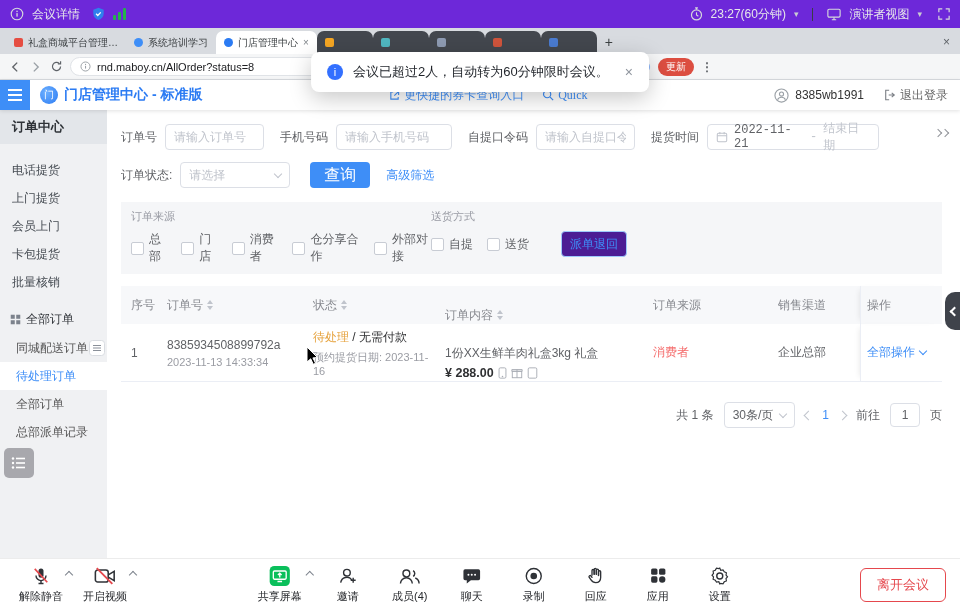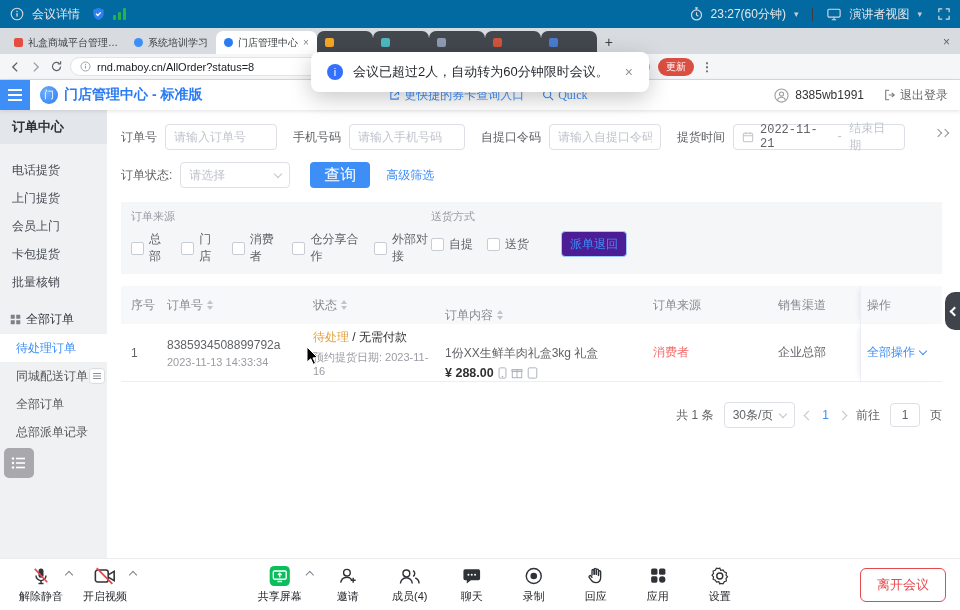--- a/index.html
+++ b/index.html
@@ -1,21 +1,21 @@
 <!DOCTYPE html>
 <html><head>
 <meta charset="utf-8">
 <style>
   * { box-sizing: border-box; margin: 0; padding: 0; }
   html,body { width:960px; height:610px; }
   body { font-family: "Liberation Sans", sans-serif; }
   .screen { position:relative; width:960px; height:610px; background:#fff; overflow:hidden; }
 
   
-  .topbar { position:absolute; top:0; left:0; right:0; height:28px; background:#0369a1;
+  .topbar { position:absolute; top:0; left:0; right:0; height:28px; background:#6d28d9;
     display:flex; align-items:center; justify-content:space-between; padding:0 10px;
     color:#e6e7ea; font-size:12px; z-index:80; }
   .grp { display:flex; align-items:center; gap:8px; }
   .tb-sep { width:1px; height:13px; background:#3a3d45; margin:0 6px; }
   .glyph-caret { font-size:9px; color:#c9ccd2; }
 
   
   .tabstrip { position:absolute; top:28px; left:0; right:0; height:26px; background:#d8dbe0;
     display:flex; align-items:flex-end; padding-left:6px; }
   .tab { height:23px; display:flex; align-items:center; gap:5px; padding:0 8px; font-size:10px;
@@ -71,21 +71,21 @@
   .sb-sub { padding-left:16px; color:#555; }
   .sb-sub.active { background:#fff; color:#3e8ef7; }
   .row-handle { position:absolute; right:2px; top:6px; display:flex; }
 
   .main { flex:1; position:relative; padding:14px 18px 0 14px; background:#fff; overflow:hidden; }
 
   .filters-row { display:flex; align-items:center; font-size:12px; color:#606266; }
   .f-label { margin-right:8px; white-space:nowrap; }
   .gap16 { margin-left:16px; }
   .f-input { height:26px; border:1px solid #dcdfe6; border-radius:4px; padding:0 8px; font-size:12px;
-    color:#606266; width:112px; background:#fff; outline:none; }
+    color:#606266; width:99px; background:#fff; outline:none; }
   .f-input::placeholder { color:#c0c4cc; }
   .daterange { height:26px; border:1px solid #dcdfe6; border-radius:4px; display:flex; align-items:center;
     gap:6px; padding:0 8px; width:172px; font-size:12px;font-family:Liberation Mono, monospace; }
   .dr-start { color:#606266; }
   .dr-sep, .dr-end { color:#c0c4cc; }
   .collapse-filters { position:absolute; right:12px; top:20px; display:flex; gap:1px; }
   .chev-r { width:6px; height:6px; border-right:1.5px solid #909399; border-top:1.5px solid #909399; transform:rotate(45deg); }
 
   .row2 { margin-top:12px; }
   .select { height:26px; border:1px solid #dcdfe6; border-radius:4px; display:flex; align-items:center;
@@ -367,30 +367,30 @@
           <span style="display:flex;">
             <svg width="11" height="11" viewBox="0 0 12 12">
                 <rect x="0.8" y="0.8" width="4.4" height="4.4" fill="#7c828c"></rect>
                 <rect x="6.8" y="0.8" width="4.4" height="4.4" fill="#7c828c"></rect>
                 <rect x="0.8" y="6.8" width="4.4" height="4.4" fill="#7c828c"></rect>
                 <rect x="6.8" y="6.8" width="4.4" height="4.4" fill="#7c828c"></rect>
               </svg>
           </span>
           <span>全部订单</span>
         </div>
-        <div class="sb-item sb-sub active">待处理订单</div>
         <div class="sb-item sb-sub">
           <span>同城配送订单</span>
           <span class="row-handle">
             <svg width="16" height="16" viewBox="0 0 16 16">
                 <rect x="0.5" y="0.5" width="15" height="15" rx="3" fill="#fff" stroke="#d9dce1"></rect>
                 <path d="M4 5.5h8M4 8h8M4 10.5h8" stroke="#8a9099" stroke-width="1.2"></path>
               </svg>
           </span>
         </div>
+        <div class="sb-item sb-sub active">待处理订单</div>
         <div class="sb-item sb-sub">全部订单</div>
         <div class="sb-item sb-sub">总部派单记录</div>
       </div>
     </div>
 
     <div class="main">
 
       <div class="collapse-filters">
         <span class="chev-r"></span>
           <span class="chev-r"></span>

